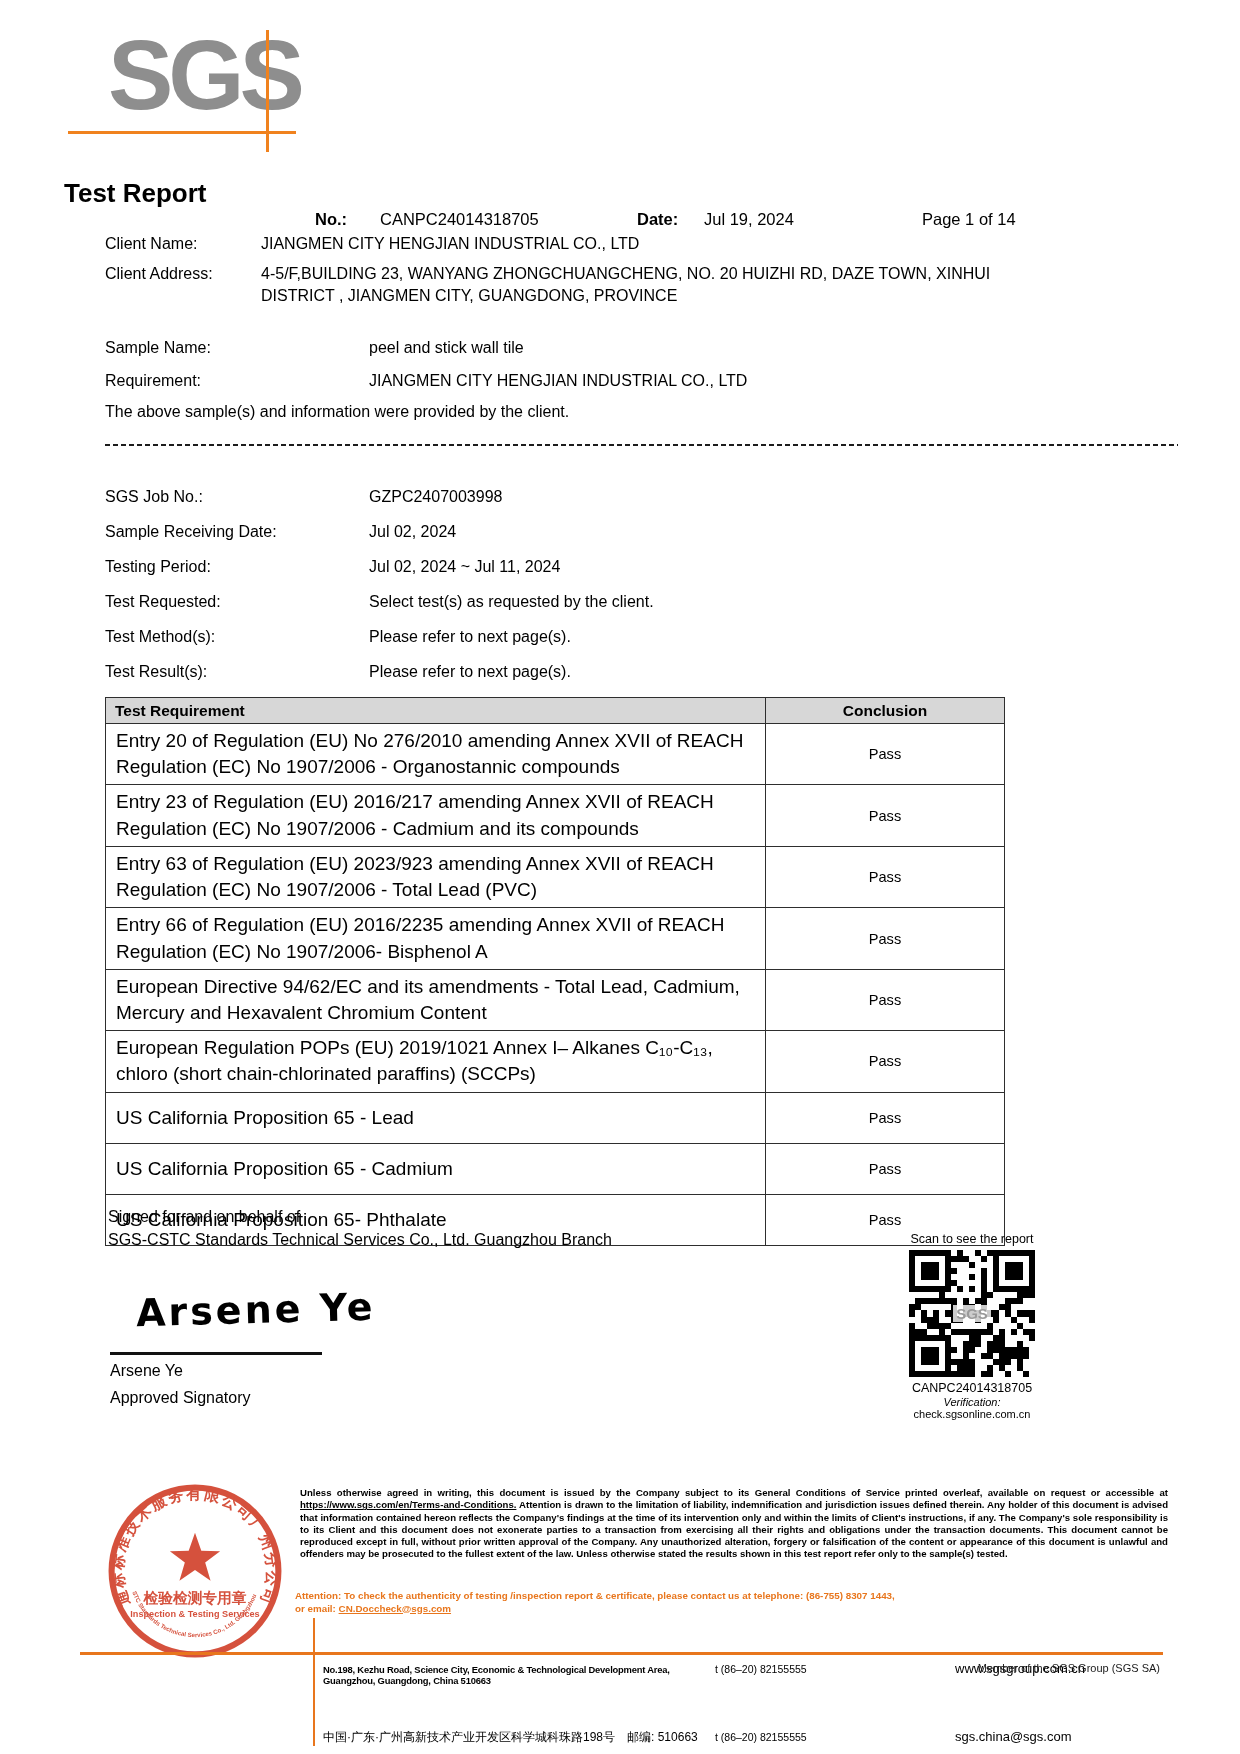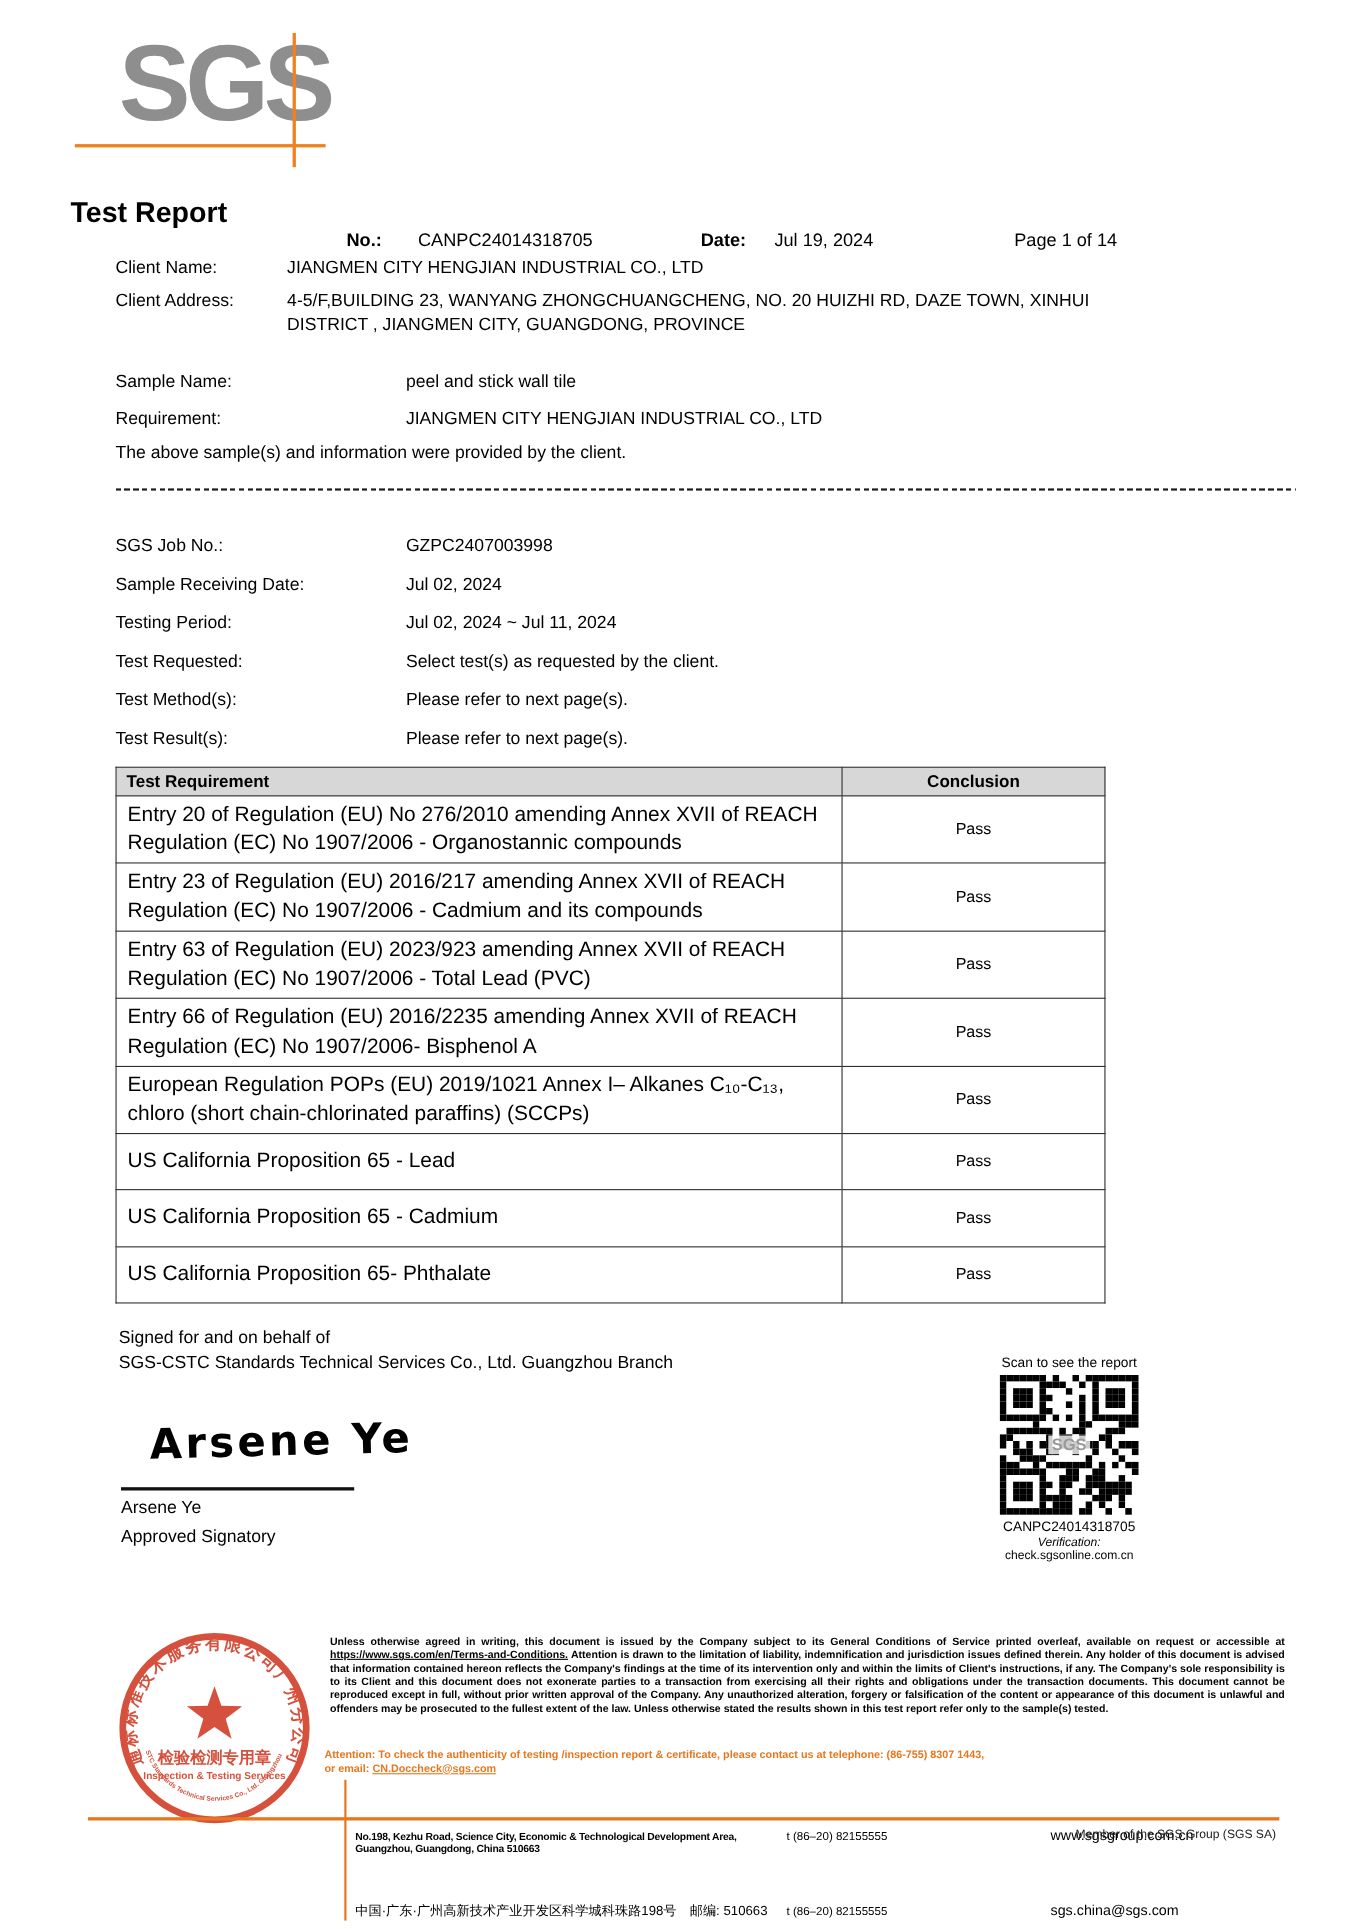--- a/index.html
+++ b/index.html
@@ -159,20 +159,24 @@
       </tr>
       <tr>
         <td class="req">Entry 63 of Regulation (EU) 2023/923 amending Annex XVII of REACH Regulation (EC) No 1907/2006 - Total Lead (PVC)</td>
         <td class="pass">Pass</td>
       </tr>
       <tr>
         <td class="req">Entry 66 of Regulation (EU) 2016/2235 amending Annex XVII of REACH Regulation (EC) No 1907/2006- Bisphenol A</td>
         <td class="pass">Pass</td>
       </tr>
       <tr>
+        <td class="req">European Directive 94/62/EC and its amendments - Total Lead, Cadmium, Mercury and Hexavalent Chromium Content</td>
+        <td class="pass">Pass</td>
+      </tr>
+      <tr>
         <td class="req">European Regulation POPs (EU) 2019/1021 Annex I– Alkanes C₁₀-C₁₃, chloro (short chain-chlorinated paraffins) (SCCPs)</td>
         <td class="pass">Pass</td>
       </tr>
       <tr class="single">
         <td class="req">US California Proposition 65 - Lead</td>
         <td class="pass">Pass</td>
       </tr>
       <tr class="single">
         <td class="req">US California Proposition 65 - Cadmium</td>
         <td class="pass">Pass</td>

